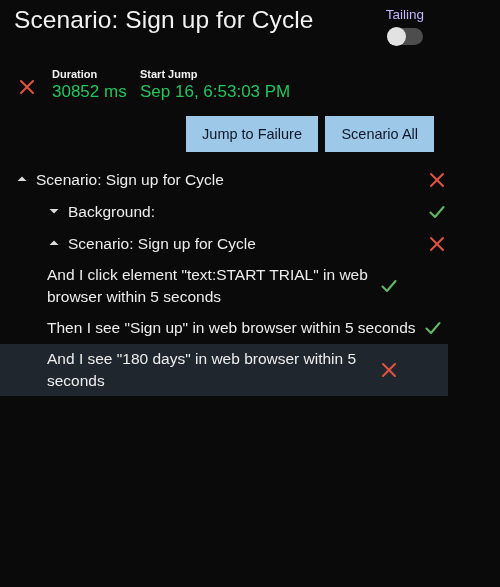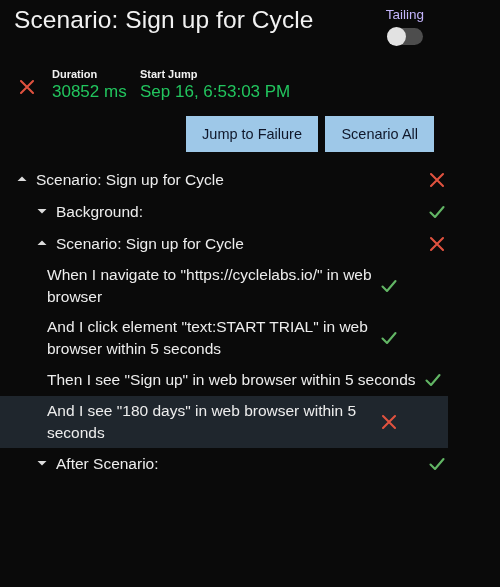--- a/index.html
+++ b/index.html
@@ -182,21 +182,21 @@
   }
   .row.step .label {
     max-width: 340px;
   }
   .row.step.inline .label {
     max-width: none;
   }
 
   
   .lvl1 { padding-left: 16px; }
-  .lvl2 { padding-left: 36px; }
+  .lvl2 { padding-left: 48px; }
   .step { padding-left: 47px; }
 </style>
 </head>
 <body>
 
 <div class="app">
 
   <div class="header">
     <div class="title">Scenario: Sign up for Cycle</div>
     <div class="tailing-wrap">
@@ -265,28 +265,20 @@
         </span>
         <span style="width: 6px;"></span>
         <span class="label">Scenario: Sign up for Cycle</span>
         <span class="status">
           <svg width="20" height="20" viewBox="0 0 20 20">
             <path d="M4 4 L16 16 M16 4 L4 16" stroke="#e0523f" stroke-width="2.1" stroke-linecap="round" fill="none"></path>
           </svg>
         </span>
       </div>
       <div class="row step">
-        <span class="label">When I navigate to "https://cyclelabs.io/" in web browser</span>
-        <span class="status">
-          <svg width="20" height="20" viewBox="0 0 20 20">
-            <path d="M3.5 10.5 L8 15 L16.5 5" stroke="#62b665" stroke-width="2.1" stroke-linecap="round" stroke-linejoin="round" fill="none"></path>
-          </svg>
-        </span>
-      </div>
-      <div class="row step">
         <span class="label">And I click element "text:START TRIAL" in web browser within 5 seconds</span>
         <span class="status">
           <svg width="20" height="20" viewBox="0 0 20 20">
             <path d="M3.5 10.5 L8 15 L16.5 5" stroke="#62b665" stroke-width="2.1" stroke-linecap="round" stroke-linejoin="round" fill="none"></path>
           </svg>
         </span>
       </div>
       <div class="row step inline">
         <span class="label">Then I see "Sign up" in web browser within 5 seconds</span>
         <span class="status">
@@ -296,29 +288,15 @@
         </span>
       </div>
       <div class="row step highlight">
         <span class="label">And I see "180 days" in web browser within 5 seconds</span>
         <span class="status">
           <svg width="20" height="20" viewBox="0 0 20 20">
             <path d="M4 4 L16 16 M16 4 L4 16" stroke="#e0523f" stroke-width="2.1" stroke-linecap="round" fill="none"></path>
           </svg>
         </span>
       </div>
-      <div class="row node lvl2">
-        <span class="chev">
-          <svg width="12" height="12" viewBox="0 0 12 12">
-            <path d="M1.5 4 L10.5 4 L6 8.6 Z" fill="#dcdcdc"></path>
-          </svg>
-        </span>
-        <span style="width: 6px;"></span>
-        <span class="label">After Scenario:</span>
-        <span class="status">
-          <svg width="20" height="20" viewBox="0 0 20 20">
-            <path d="M3.5 10.5 L8 15 L16.5 5" stroke="#62b665" stroke-width="2.1" stroke-linecap="round" stroke-linejoin="round" fill="none"></path>
-          </svg>
-        </span>
-      </div>
     </div>
 
 </div>
 
 </body></html>

